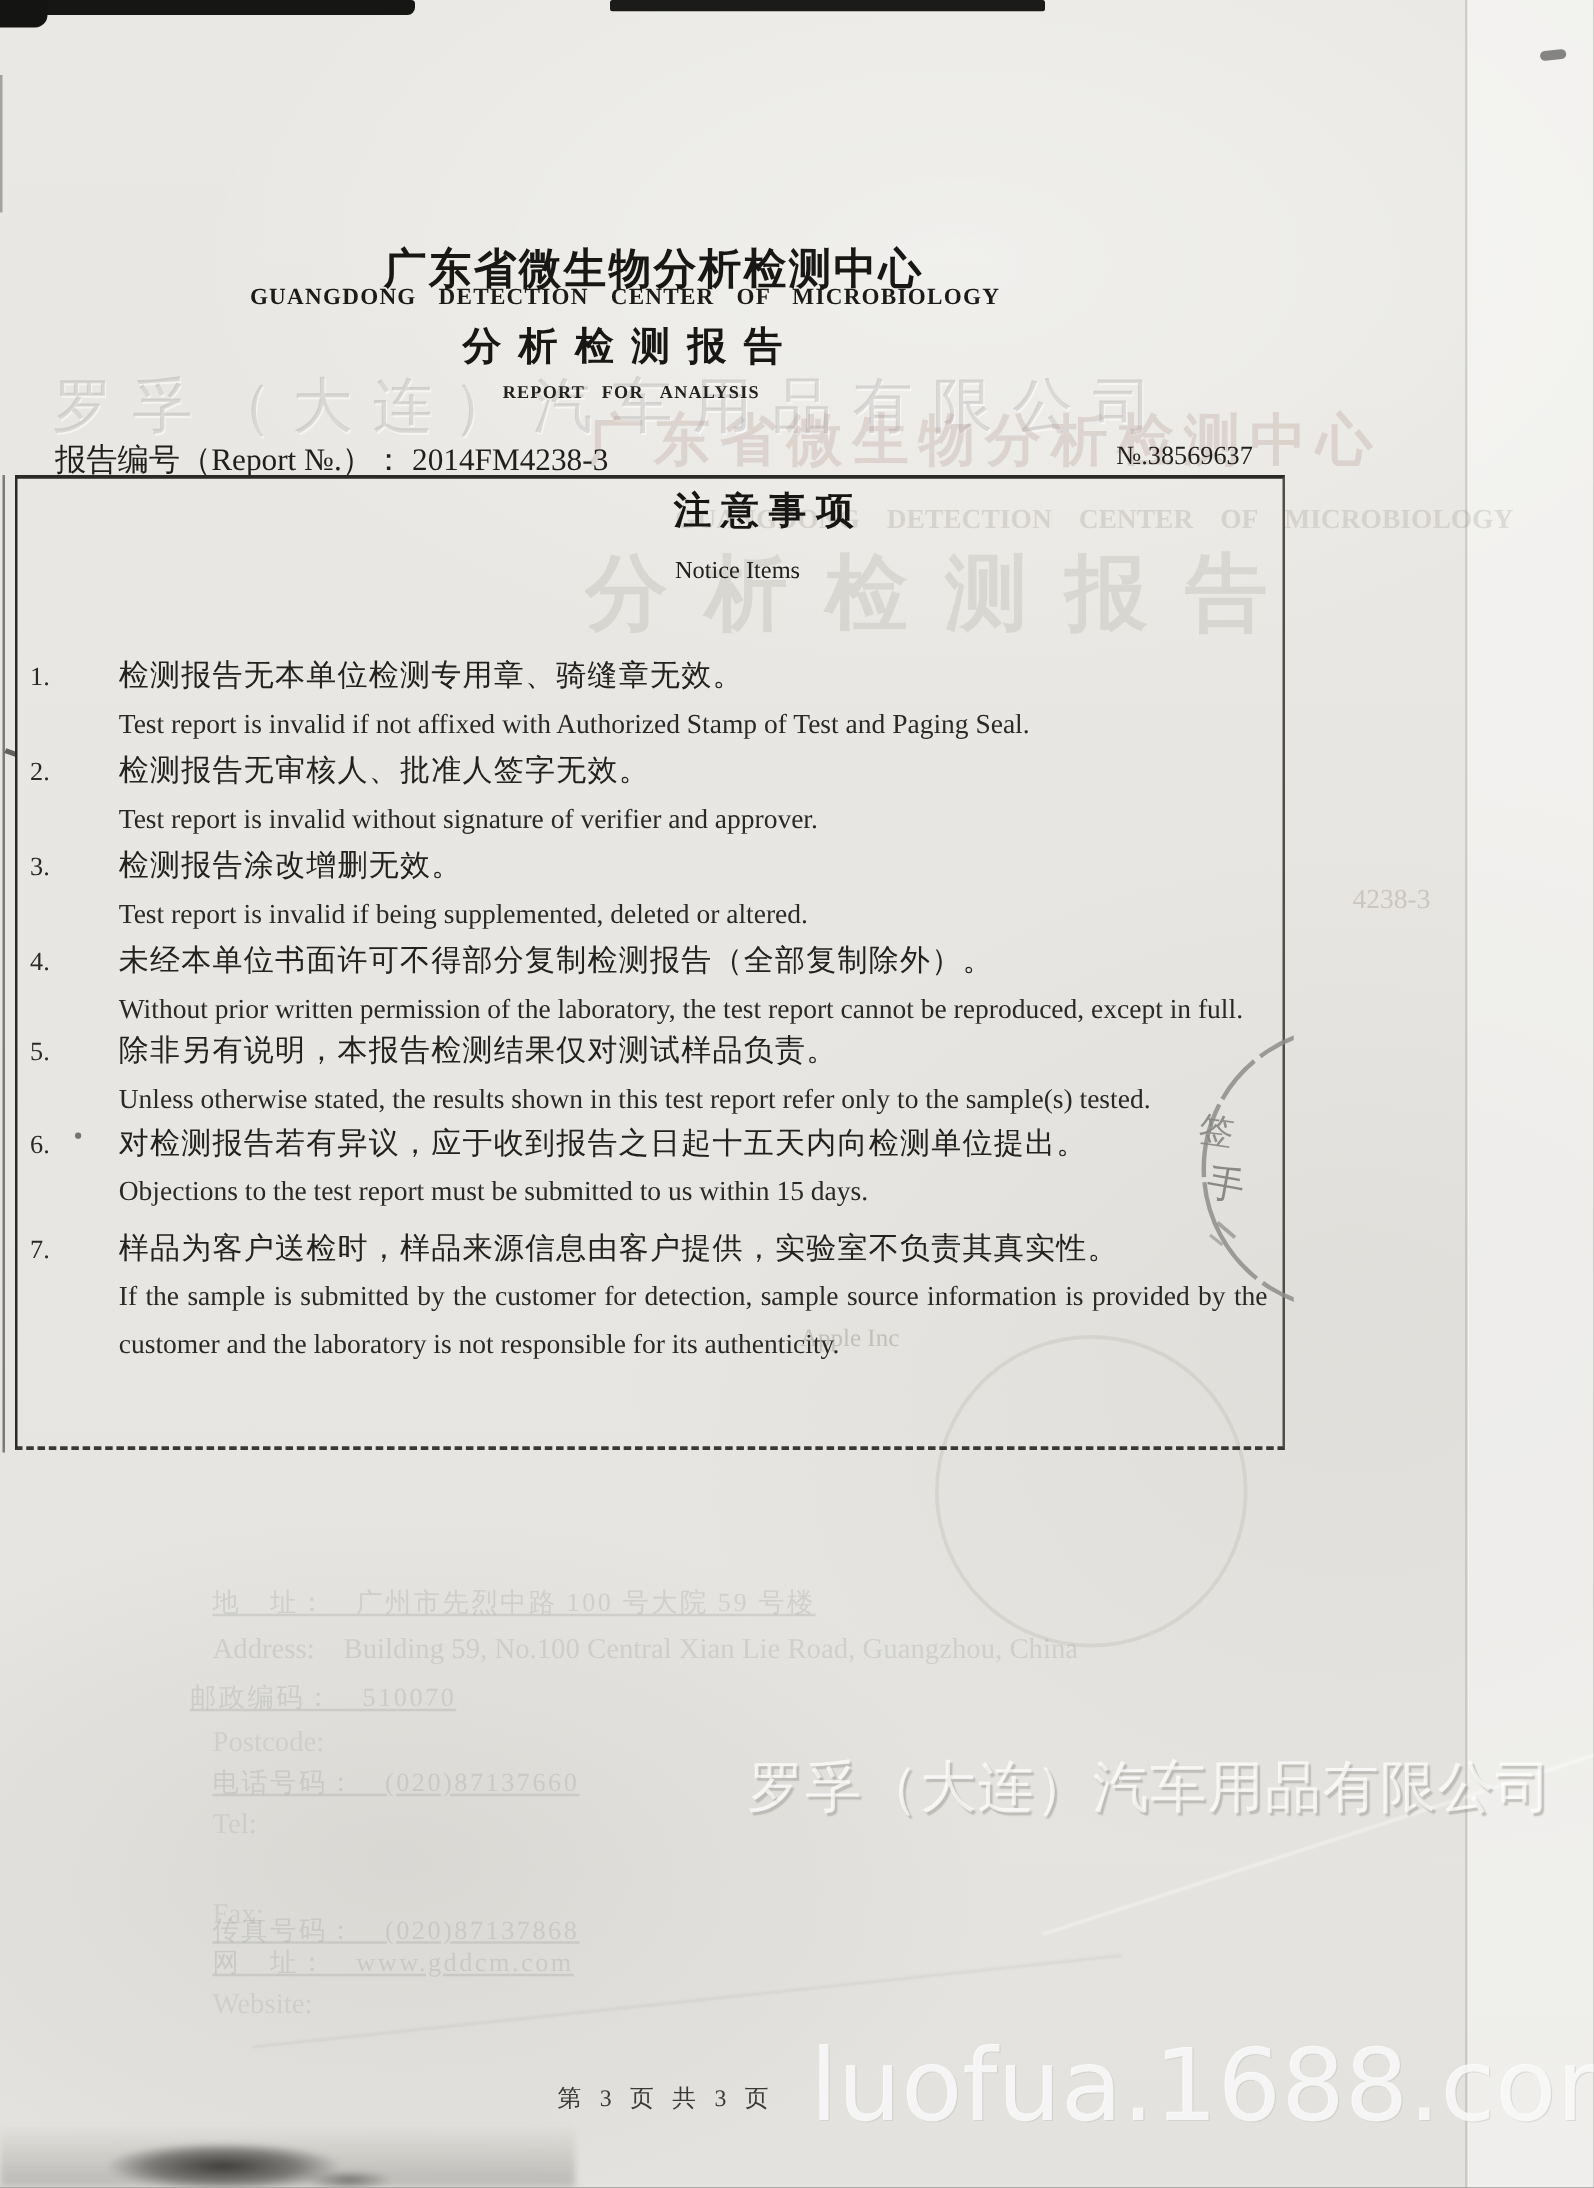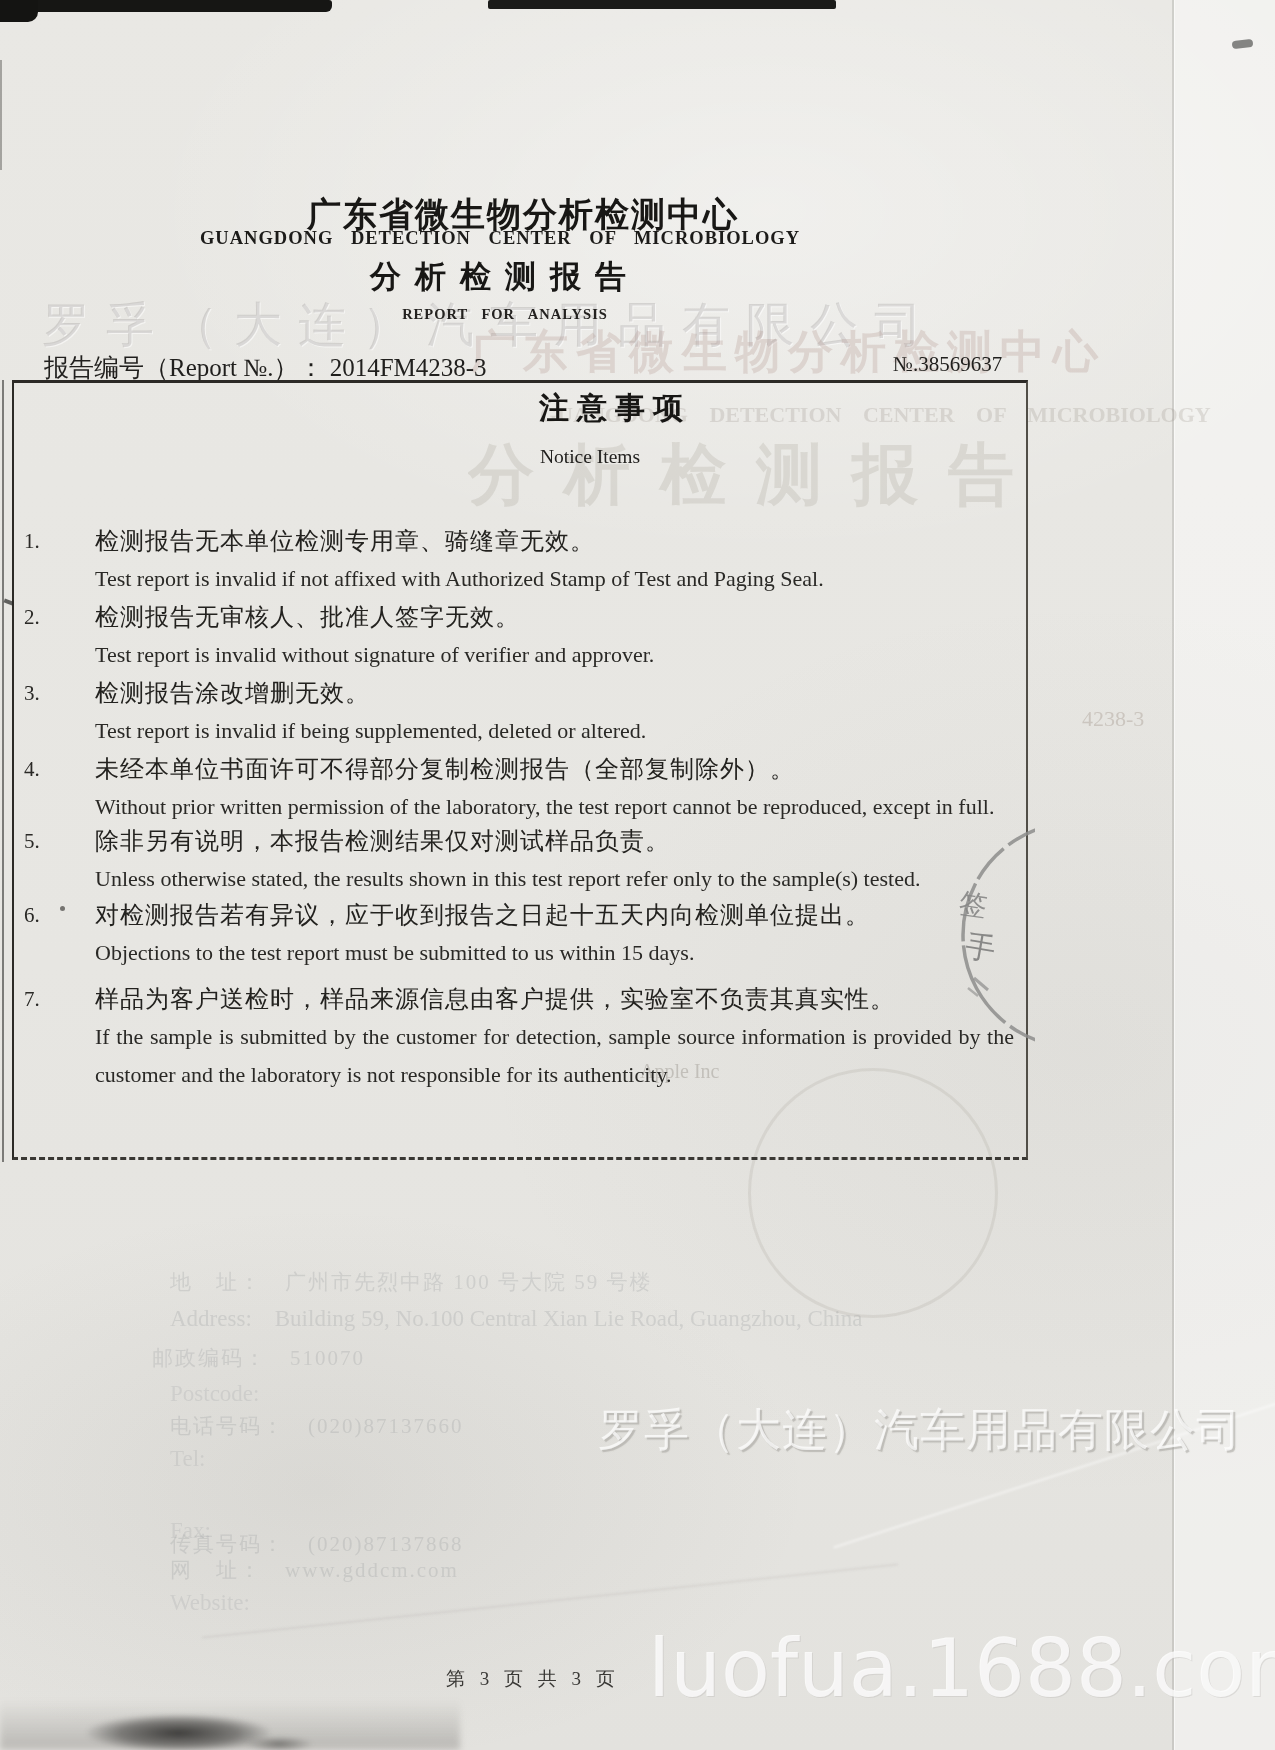--- a/index.html
+++ b/index.html
@@ -36,21 +36,21 @@
   .m-i5{margin-top:-4px;} .m-i6{margin-top:-2px;} .m-i7{margin-top:8px;}
   
   .ghost{color:rgba(150,135,125,.25);white-space:nowrap;overflow:hidden;pointer-events:none;}
   .g-org{top:322px;left:470px;width:790px;font-family:"Liberation Sans",sans-serif;font-weight:bold;font-size:45px;letter-spacing:8px;color:rgba(172,140,130,.25);}
   .g-orgen{top:402px;left:540px;width:730px;font-weight:bold;font-size:22px;word-spacing:16px;color:rgba(140,132,122,.22);}
   .g-title{top:430px;left:468px;width:740px;font-family:"Liberation Sans",sans-serif;font-weight:bold;font-size:66px;letter-spacing:30px;color:rgba(150,143,132,.20);}
   .g-code{top:706px;left:1082px;font-size:22px;color:rgba(160,148,136,.38);}
   .g-sample{top:1060px;left:640px;font-size:20px;color:rgba(132,126,118,.35);}
   .g-circle{top:1068px;left:748px;width:244px;height:244px;border:3px solid rgba(148,140,128,.16);border-radius:50%;}
   .st{white-space:nowrap;color:rgba(108,112,120,.17);filter:blur(.4px);}
-  .st-cn{font-size:21px;letter-spacing:2px;}
+  .st-cn{font-size:21px;letter-spacing:2px;text-decoration:underline;}
   .st-en{font-size:23px;}
   
   .wm-top{top:293px;left:42px;font-size:48px;letter-spacing:16px;white-space:nowrap;color:rgba(128,127,124,.24);text-shadow:1px 1px 0 rgba(255,255,255,.55);}
   .wm-mid{top:1400px;left:598px;font-size:45px;letter-spacing:1px;white-space:nowrap;color:rgba(255,255,255,.72);text-shadow:2px 2px 1px rgba(158,156,152,.55);}
   .wm-site{top:1622px;left:648px;font-family:"DejaVu Sans",sans-serif;font-size:80px;white-space:nowrap;color:rgba(255,255,255,.78);text-shadow:1px 1px 0 rgba(190,188,184,.4);}
   
   .pageinfo{top:1666px;left:446px;font-size:19px;letter-spacing:5px;color:#3a3936;}
   
   .seal{top:810px;left:940px;}
   

